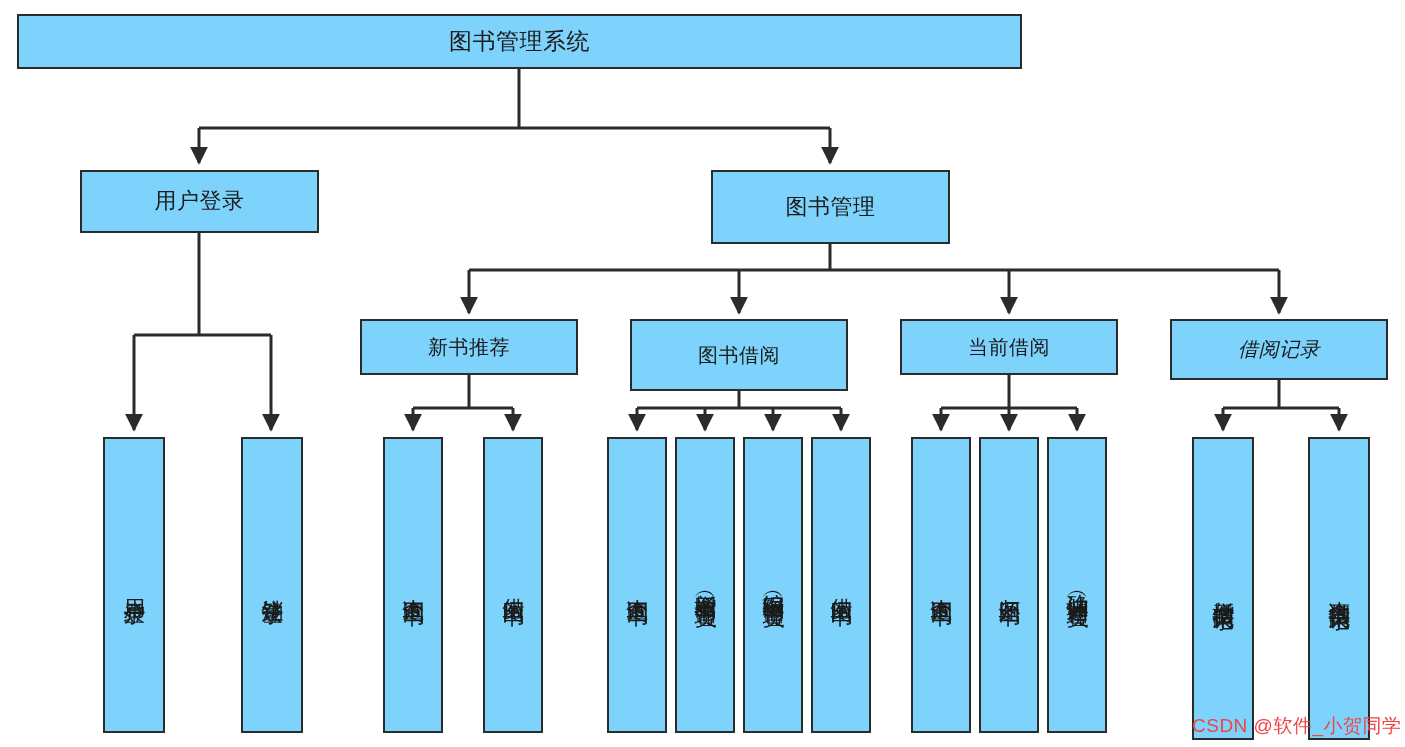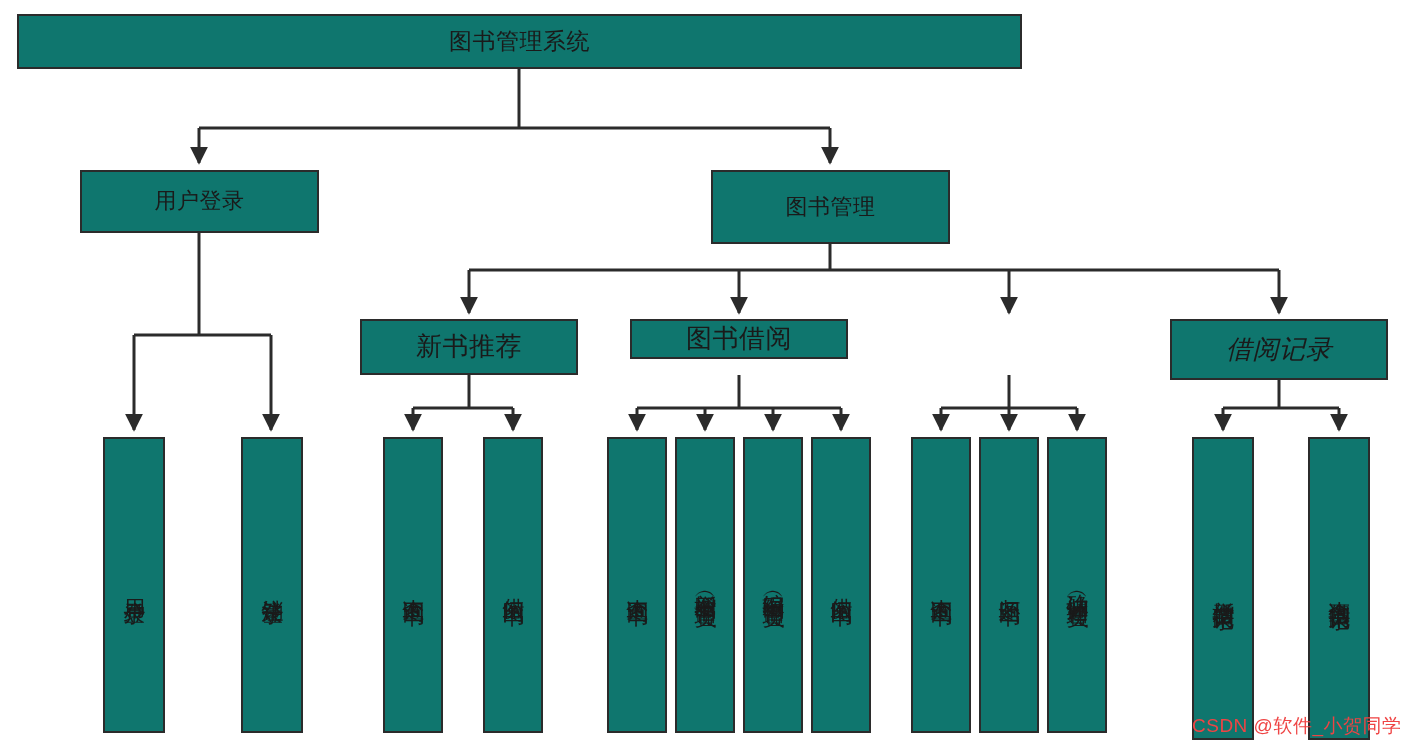--- a/index.html
+++ b/index.html
@@ -22,21 +22,21 @@
     position: absolute;
     left: 0;
     top: 0;
     width: 1405px;
     height: 747px;
     pointer-events: none;
   }
   .node {
     position: absolute;
     box-sizing: border-box;
-    background: #0f766e;
+    background: #7dd3fc;
     border: 2px solid #2b2b2b;
     display: flex;
     align-items: center;
     justify-content: center;
     color: #1a1a1a;
   }
   .node .label {
     display: block;
     text-align: center;
     line-height: 1.12;
@@ -45,21 +45,21 @@
   .node.root {
     border-width: 2px;
   }
   .node.root .label {
     font-size: 23px;
   }
   .node.level2 .label {
     font-size: 22px;
   }
   .node.level3 .label {
-    font-size: 26px;
+    font-size: 20px;
   }
   .node.leaf {
     align-items: center;
     justify-content: center;
     padding: 4px 2px;
   }
   .node.leaf .label {
     writing-mode: vertical-rl;
     text-orientation: upright;
     font-size: 22px;
@@ -138,22 +138,25 @@
   <div class="node level2" style="left:80px; top:170px; width:239px; height:63px;">
     <span class="label">用户登录</span>
   </div>
   <div class="node level2" style="left:711px; top:170px; width:239px; height:74px;">
     <span class="label">图书管理</span>
   </div>
 
   <div class="node level3" style="left:360px; top:319px; width:218px; height:56px;">
     <span class="label">新书推荐</span>
   </div>
-  <div class="node level3" style="left:630px; top:319px; width:218px; height:40px;">
+  <div class="node level3" style="left:630px; top:319px; width:218px; height:72px;">
     <span class="label">图书借阅</span>
+  </div>
+  <div class="node level3" style="left:900px; top:319px; width:218px; height:56px;">
+    <span class="label">当前借阅</span>
   </div>
   <div class="node level3" style="left:1170px; top:319px; width:218px; height:61px;font-style:italic;">
     <span class="label">借阅记录</span>
   </div>
 
   <div class="node leaf" style="left:103px; top:437px; width:62px; height:296px;">
     <span class="label">用户登录</span>
   </div>
   <div class="node leaf" style="left:241px; top:437px; width:62px; height:296px;">
     <span class="label">注销登录</span>

